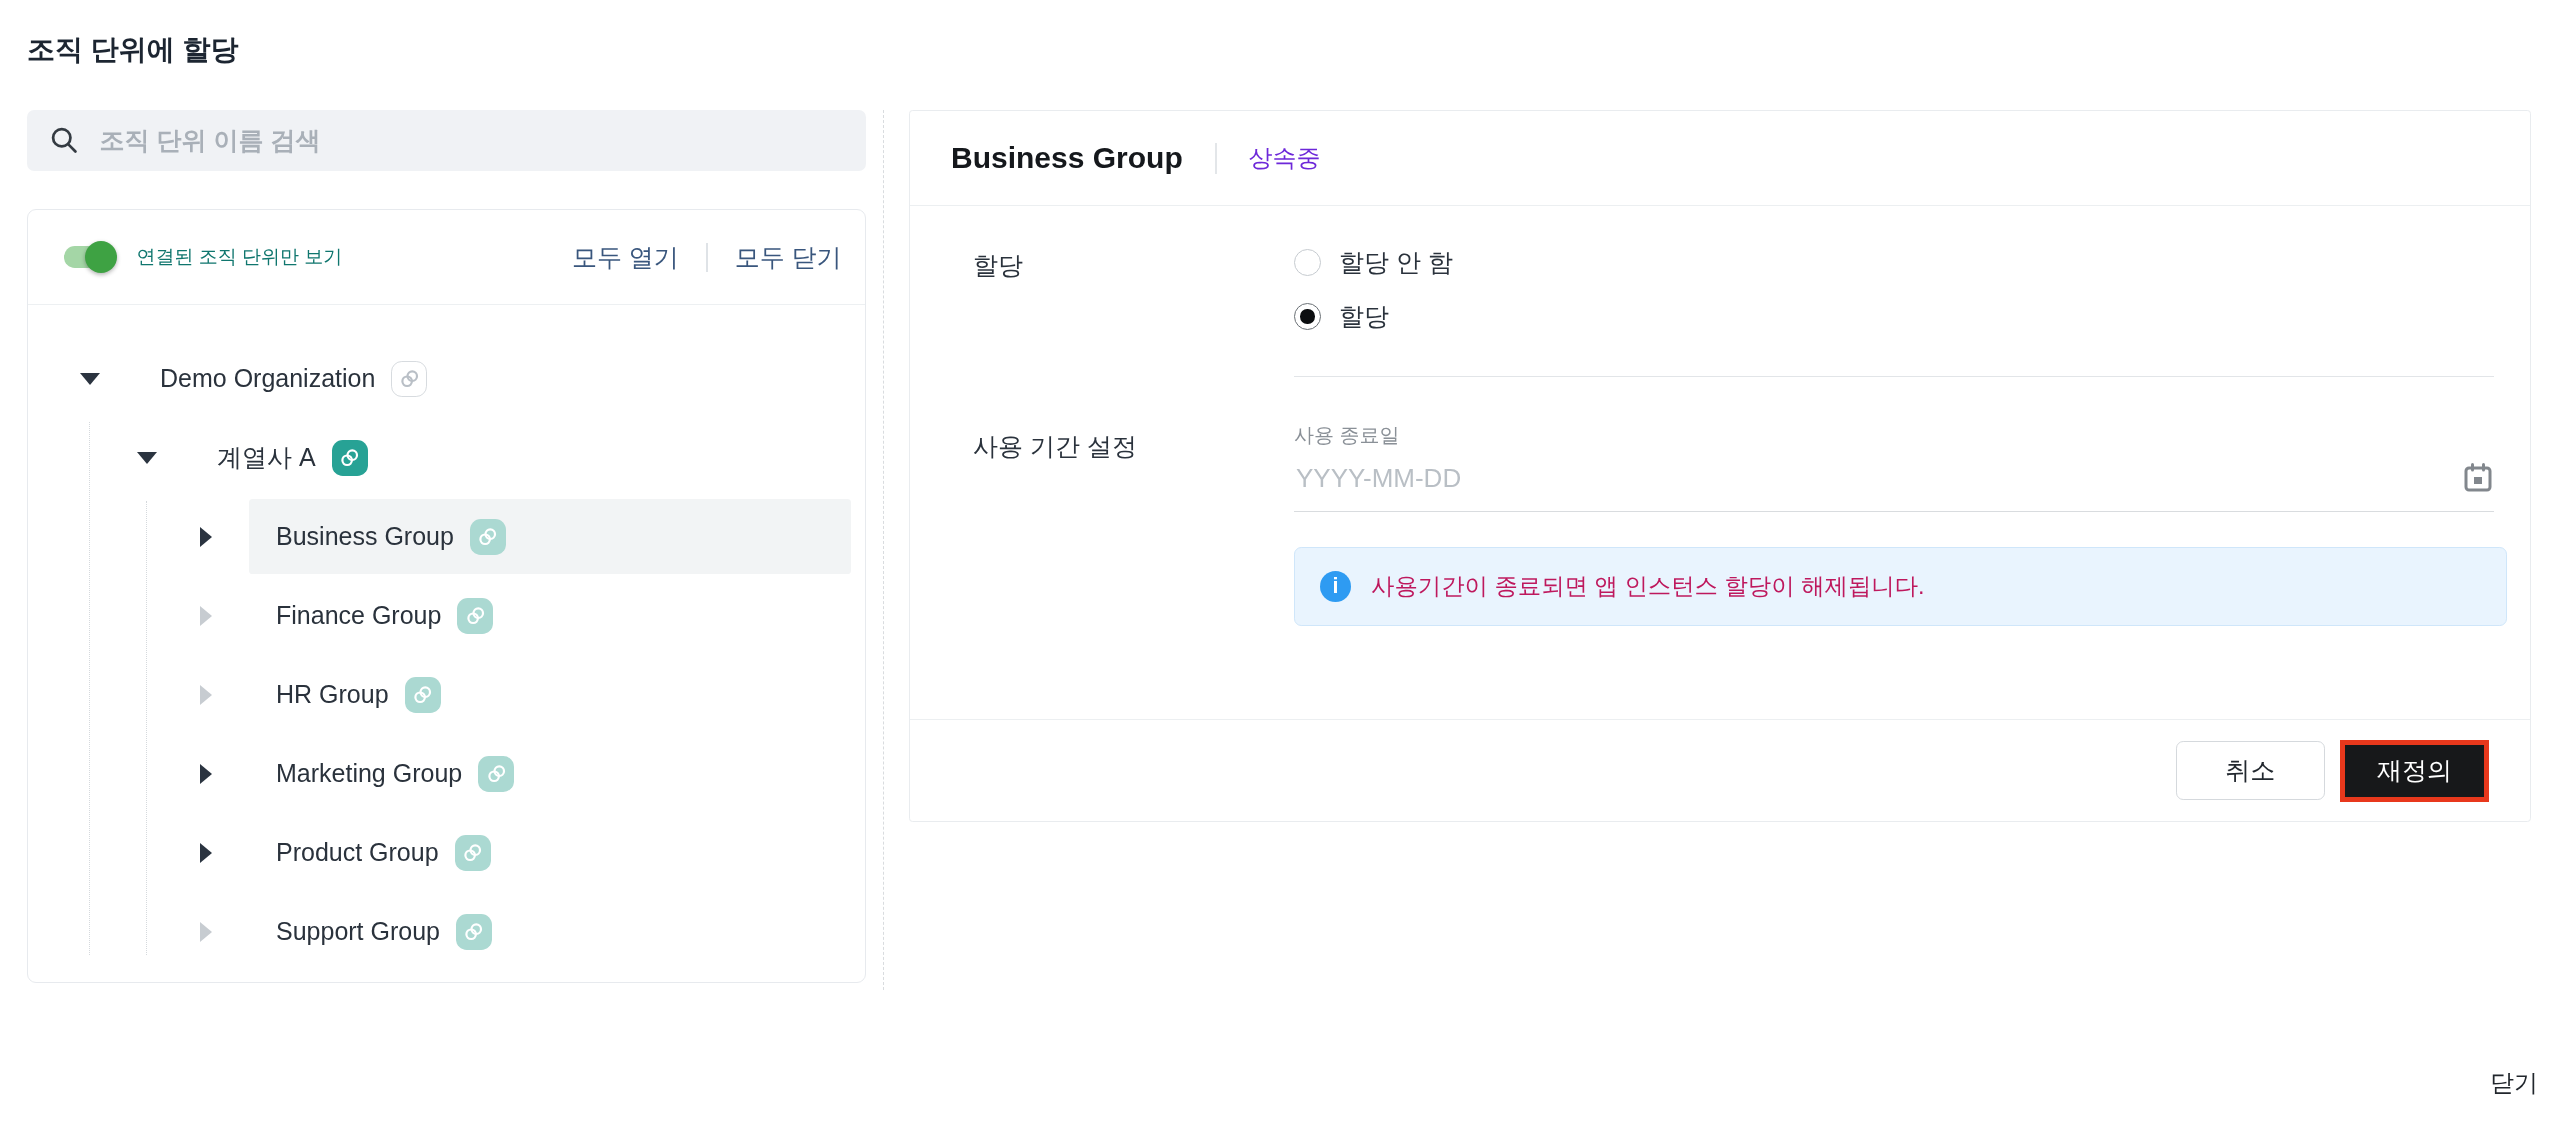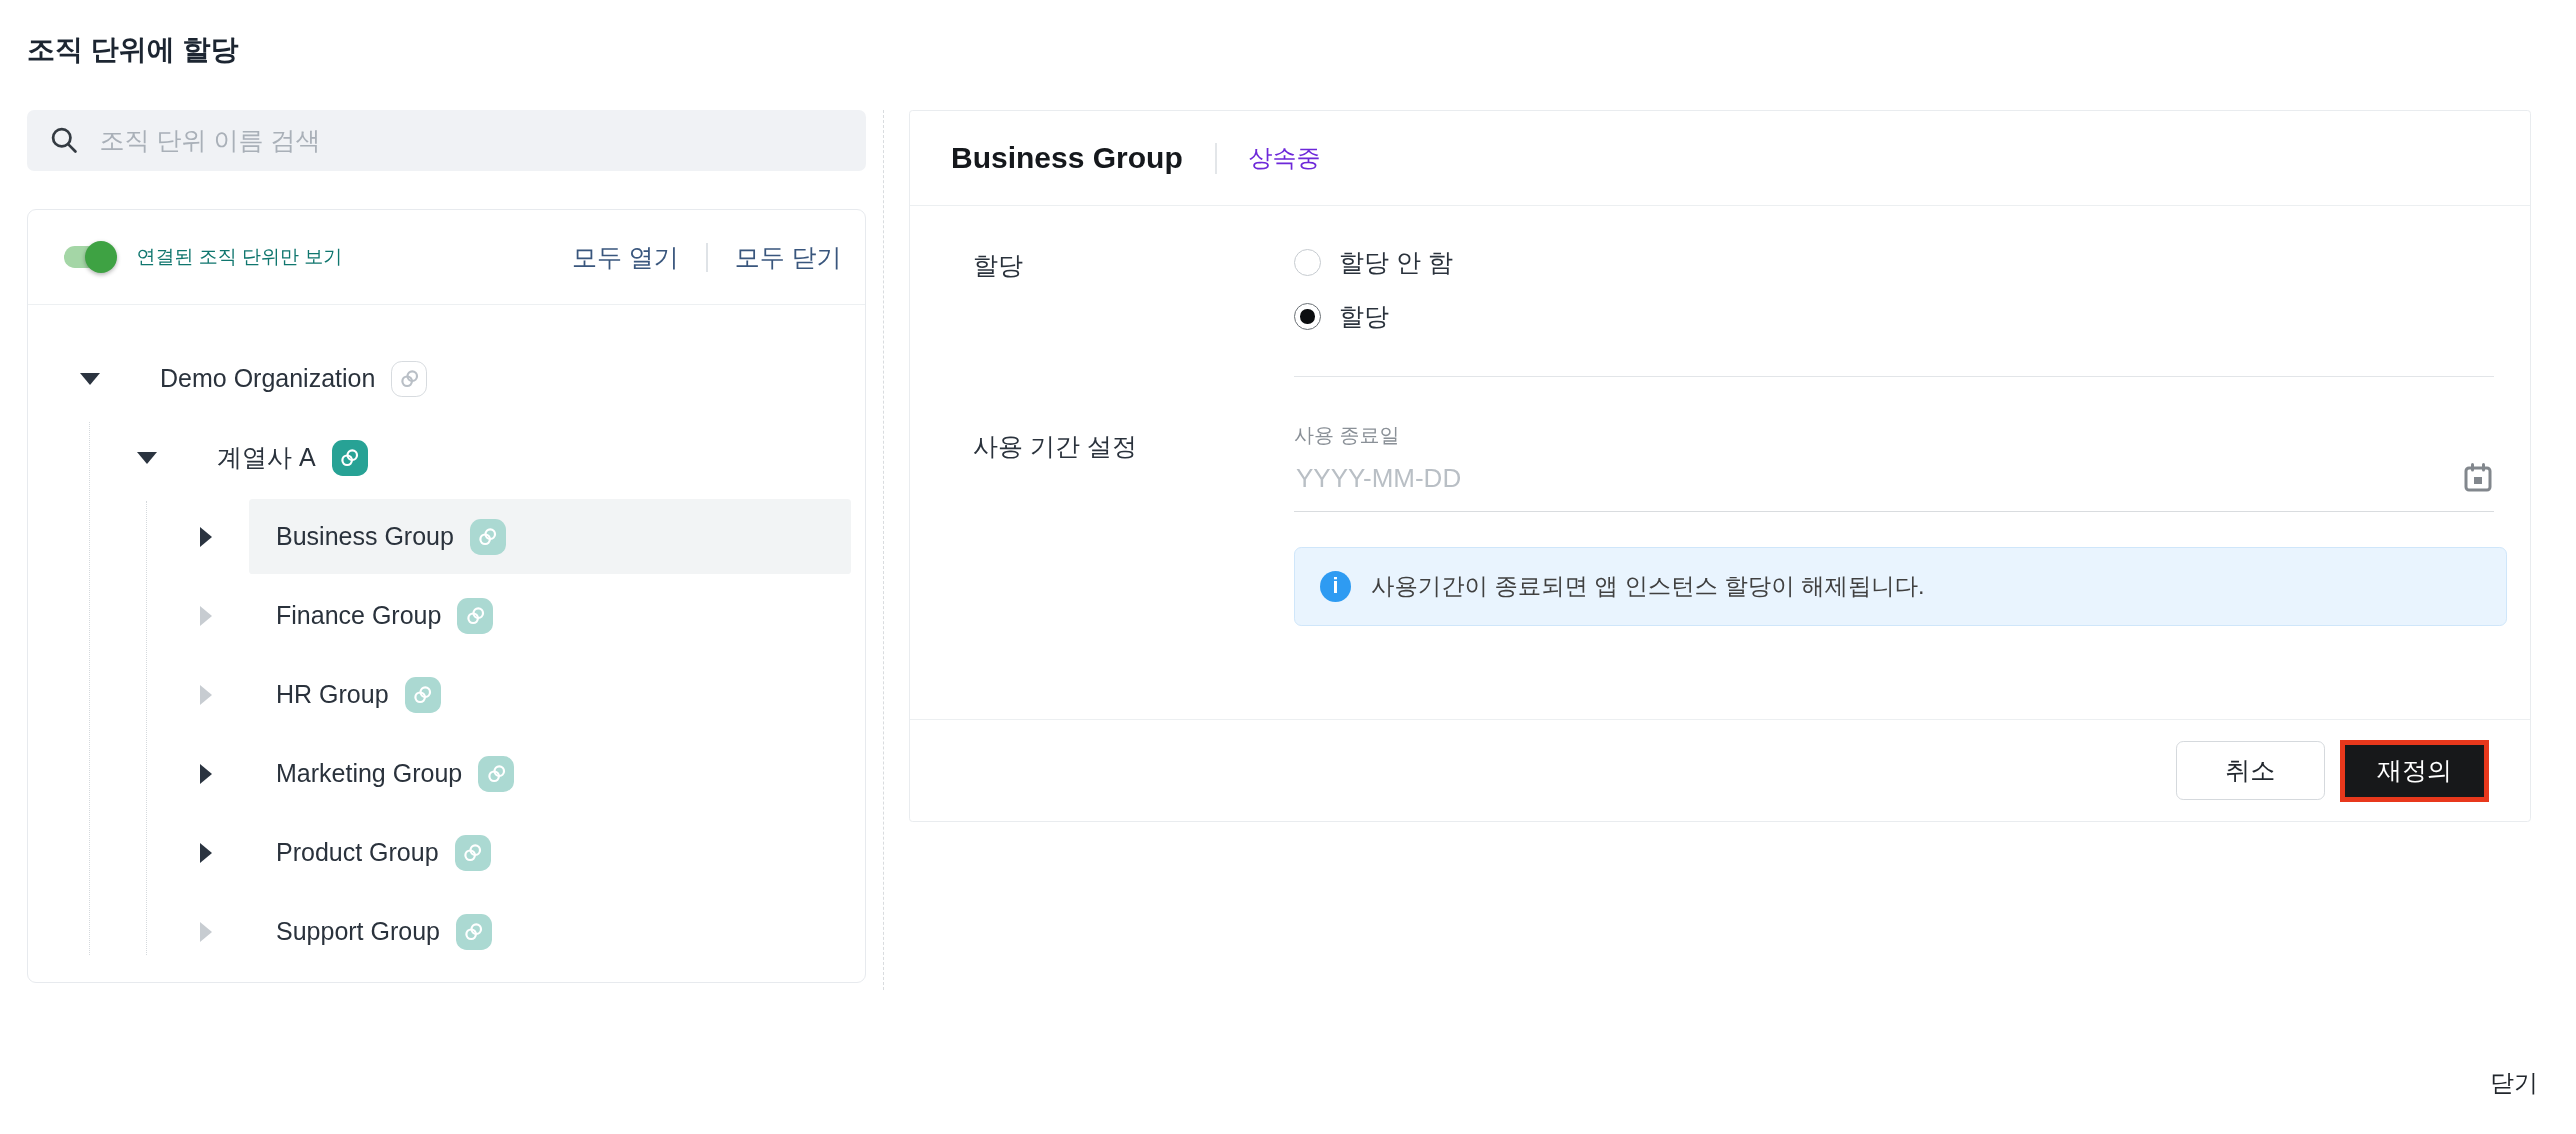--- a/index.html
+++ b/index.html
@@ -7,21 +7,21 @@
          font-family:"Liberation Sans","DejaVu Sans",sans-serif;color:#242d38;overflow:hidden;}
 
   
   .page-title{position:absolute;left:27px;top:31px;font-size:28px;font-weight:700;color:#1c2531;}
 
   
   .search-box{position:absolute;left:27px;top:110px;width:839px;height:61px;background:#f0f2f5;
               border-radius:7.2px;display:flex;align-items:center;padding:0 21.6px;box-sizing:border-box;gap:18px;}
   .search-box svg{flex:0 0 auto;}
   .search-input{border:none;outline:none;background:transparent;font-size:25px;color:#8b5cf6;width:100%;
-                font-family:inherit;}
+                font-family:inherit;font-weight:bold;}
   .search-input::placeholder{color:#a9b0b8;}
 
   .tree-card{position:absolute;left:27px;top:209px;width:839px;height:774px;border:1.8px solid #e7eaee;
              border-radius:9px;box-sizing:border-box;background:#fff;}
   .toggle-row{height:95px;display:flex;align-items:center;padding:0 23.4px;border-bottom:1.8px solid #edf0f2;box-sizing:border-box;}
   .switch{position:relative;width:49px;height:21.6px;border-radius:10.8px;background:#a4d6a6;margin-left:12.6px;cursor:pointer;flex:0 0 auto;}
   .switch .knob{position:absolute;right:-3.6px;top:-5.4px;width:32px;height:32px;border-radius:50%;
                 background:#3ea243;box-shadow:0 1.8px 4.5px rgba(0,0,0,.3);}
   .toggle-label{margin-left:23.4px;font-size:19px;color:#0f766e;}
   .tree-links{margin-left:auto;display:flex;align-items:center;}
@@ -80,21 +80,21 @@
   .date-small-label{font-size:20px;color:#8a9097;}
   .date-input-line{display:flex;align-items:center;margin-top:12.6px;padding-bottom:16px;border-bottom:1.8px solid #d9dcdf;width:1200px;}
   .date-input{border:none;outline:none;background:transparent;font-size:26px;color:#2a323c;flex:1 1 auto;font-family:inherit;}
   .date-input::placeholder{color:#b9bfc5;}
   .calendar-btn{flex:0 0 auto;cursor:pointer;display:flex;}
 
   .info-box{margin-top:35px;width:1213px;height:79px;box-sizing:border-box;background:#e9f4fe;border:1.8px solid #cfe6fa;
             border-radius:7.2px;display:flex;align-items:center;padding:0 25px;}
   .info-icon{width:31px;height:31px;border-radius:50%;background:#2e9bf2;color:#fff;font-size:21.6px;font-weight:700;
              display:flex;align-items:center;justify-content:center;flex:0 0 auto;font-style:normal;}
-  .info-text{margin-left:20px;font-size:23.4px;color:#404040;}
+  .info-text{margin-left:20px;font-size:23.4px;color:#be185d;}
 
   .detail-footer{flex:0 0 auto;height:102px;border-top:1.8px solid #eceff1;box-sizing:border-box;display:flex;
                  align-items:center;justify-content:flex-end;padding-right:41px;gap:15.3px;}
   .btn-cancel{width:149px;height:59px;background:#fff;border:1.8px solid #d5d9dd;border-radius:7.2px;font-size:25px;
               color:#22282f;display:flex;align-items:center;justify-content:center;cursor:pointer;box-sizing:border-box;}
   .btn-override-wrap{border:5.4px solid #e8381c;display:flex;}
   .btn-override{width:139px;height:52px;background:#17181a;color:#ffffff;font-size:25px;display:flex;
                 align-items:center;justify-content:center;cursor:pointer;}
 
   .close-btn{position:absolute;right:38px;top:1067px;font-size:24px;color:#21262c;cursor:pointer;}

